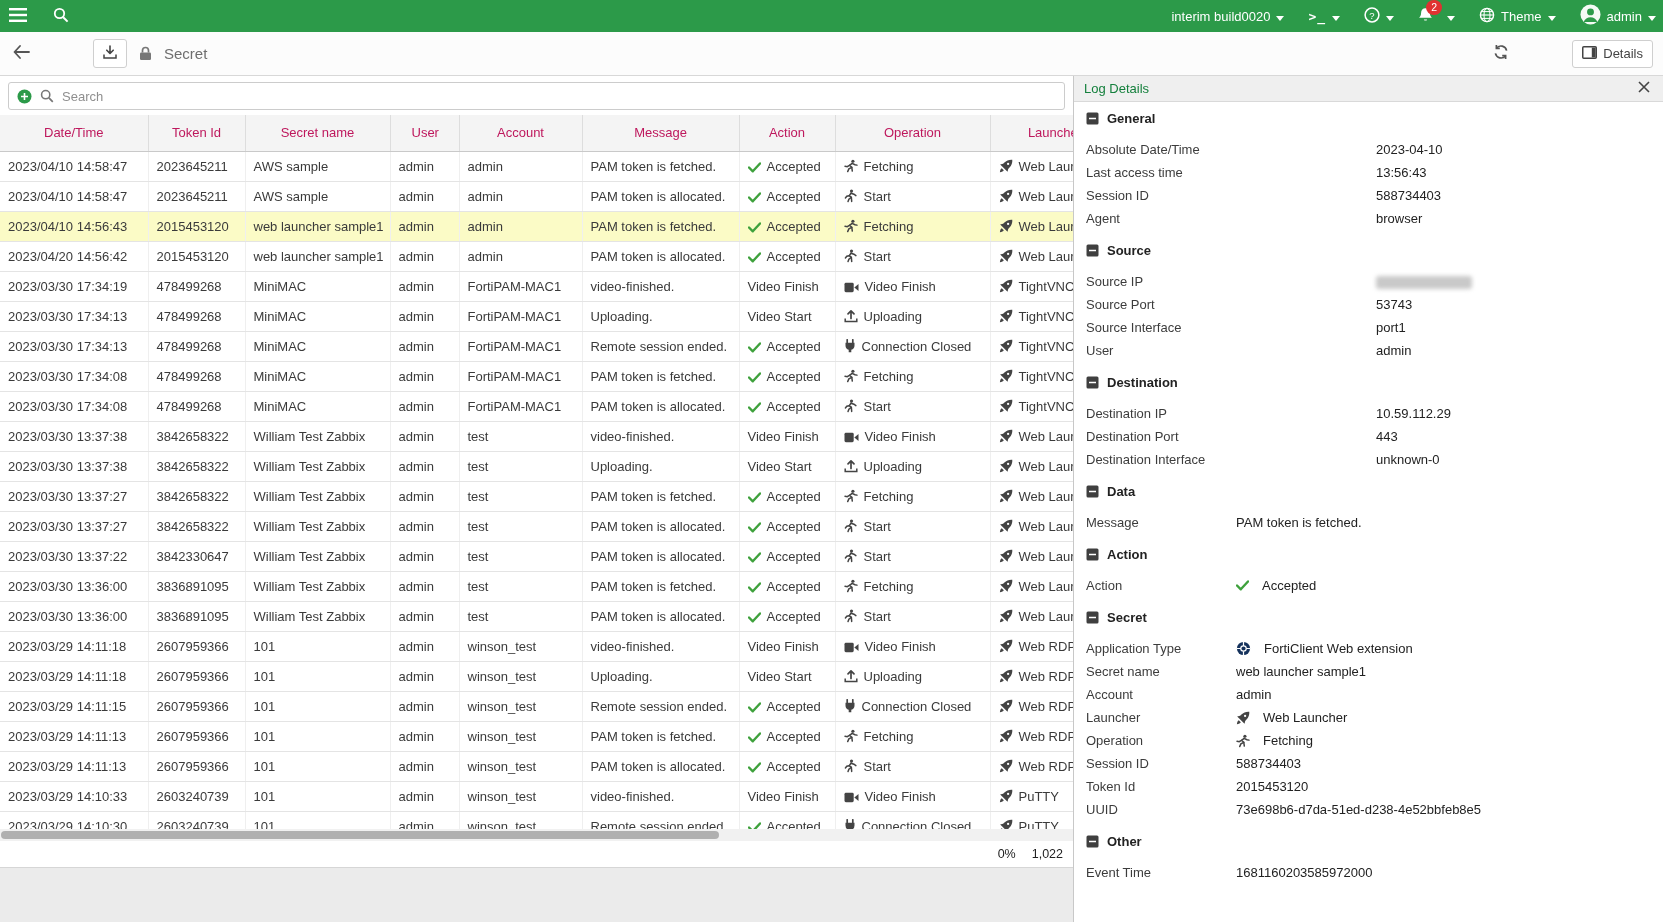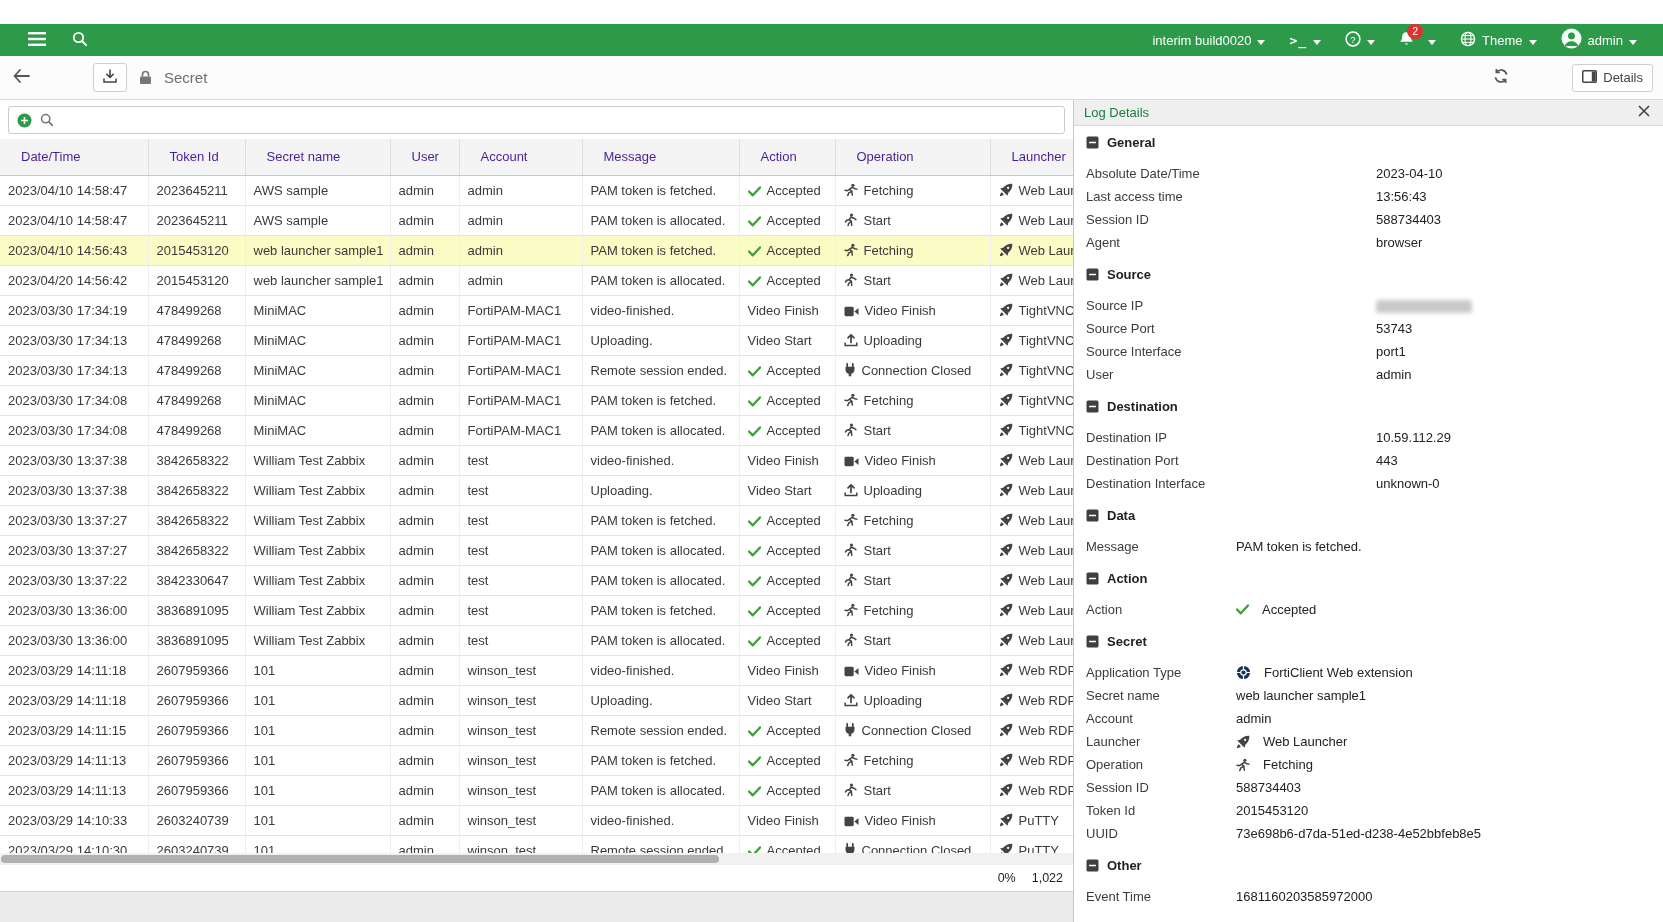--- a/index.html
+++ b/index.html
@@ -2,21 +2,21 @@
 <html lang="en"><head>
 <meta charset="utf-8">
 <style>
   * { margin:0; padding:0; box-sizing:border-box; }
   html,body { width:1663px; height:922px; overflow:hidden; background:#fff;
     font-family:"Liberation Sans", sans-serif; }
   .app { width:1663px; height:922px; display:flex; flex-direction:column; position:relative; background:#fff; }
 
   
   .navbar { height:32px; background:#2c9a49; display:flex; align-items:center;
-    justify-content:space-between; padding:0 26px; color:#fff; flex:0 0 32px;margin-top:24px; }
+    justify-content:space-between; padding:0 7px; color:#fff; flex:0 0 32px; }
   .nav-left { display:flex; align-items:center; gap:22px; }
   .nav-right { display:flex; align-items:center; gap:24px; font-size:13px; }
   .nav-item { display:flex; align-items:center; gap:6px; cursor:pointer; white-space:nowrap; }
   .icon-btn { background:none; border:none; cursor:pointer; display:flex; align-items:center; padding:2px; }
   .term { font-family:"DejaVu Sans Mono", monospace; font-weight:bold; font-size:13px; letter-spacing:1px; }
   .bell-wrap { position:relative; display:inline-flex; }
   .badge { position:absolute; top:-7px; left:8px; background:#e03131; color:#fff;
     border-radius:9px; min-width:16px; height:15px; line-height:15px; text-align:center;
     font-size:10.5px; padding:0 4px; }
 
@@ -40,21 +40,21 @@
   .searchbox { height:28px; border:1px solid #ccc; border-radius:3px; background:#fff;
     display:flex; align-items:center; gap:8px; padding:0 8px; }
   .searchbox input { flex:1; border:none; outline:none; font-size:13px; color:#333;
     font-family:"Liberation Sans", sans-serif; background:transparent; }
   .searchbox input::placeholder { color:#8f8f8f; }
 
   
   .table-wrap { height:714px; flex:0 0 714px; overflow:hidden; }
   table { border-collapse:collapse; table-layout:fixed; width:1120px; font-size:13px; color:#3a3a3a; }
   th { height:36px; background:#f4f4f4; border-bottom:1px solid #c9c9c9; border-right:1px solid #ddd;
-    font-weight:400; color:#4c1d95; text-align:left; padding:0 21px; overflow:hidden; white-space:nowrap; }
+    font-weight:400; color:#be185d; text-align:center; padding:0 21px; overflow:hidden; white-space:nowrap; }
   td { height:30px; border-bottom:1px solid #e4e4e4; border-right:1px solid #efefef;
     padding:0 8px; white-space:nowrap; overflow:hidden; }
   th:nth-child(1), td:nth-child(1){ width:148px; }
   th:nth-child(2), td:nth-child(2){ width:97px; }
   th:nth-child(3), td:nth-child(3){ width:145px; }
   th:nth-child(4), td:nth-child(4){ width:69px; }
   th:nth-child(5), td:nth-child(5){ width:123px; }
   th:nth-child(6), td:nth-child(6){ width:157px; }
   th:nth-child(7), td:nth-child(7){ width:96px; }
   th:nth-child(8), td:nth-child(8){ width:155px; }
@@ -235,20 +235,21 @@
                 <circle cx="7.5" cy="7.5" r="7" fill="#2c9a49"></circle>
                 <path d="M7.5 4v7M4 7.5h7" stroke="#fff" stroke-width="1.6"></path>
               </svg>
           </span>
           <span style="display:flex;">
             <svg width="14" height="14" viewBox="0 0 16 16">
                 <circle cx="6.5" cy="6.5" r="4.7" fill="none" stroke="#777" stroke-width="1.8"></circle>
                 <line x1="10.2" y1="10.2" x2="14.6" y2="14.6" stroke="#777" stroke-width="2"></line>
               </svg>
           </span>
+          <input type="text" placeholder="Search" style="">
         </div>
       </div>
 
       <div class="table-wrap">
         <table>
           <thead>
               <tr>
                 <th>Date/Time</th>
                 <th>Token Id</th>
                 <th>Secret name</th>

